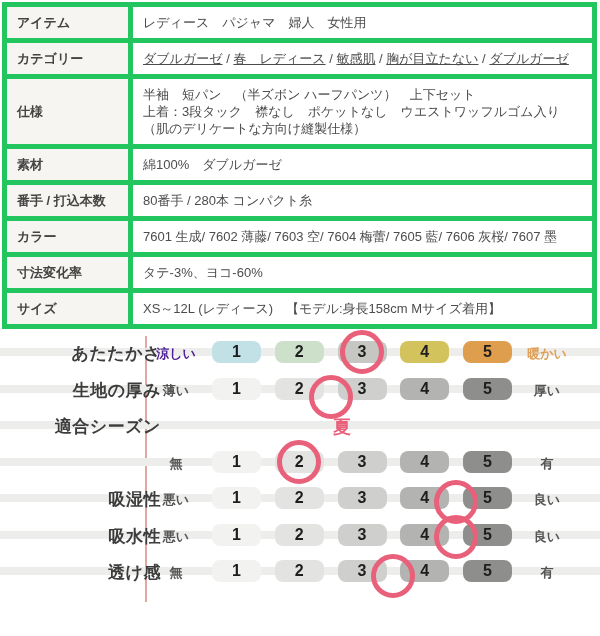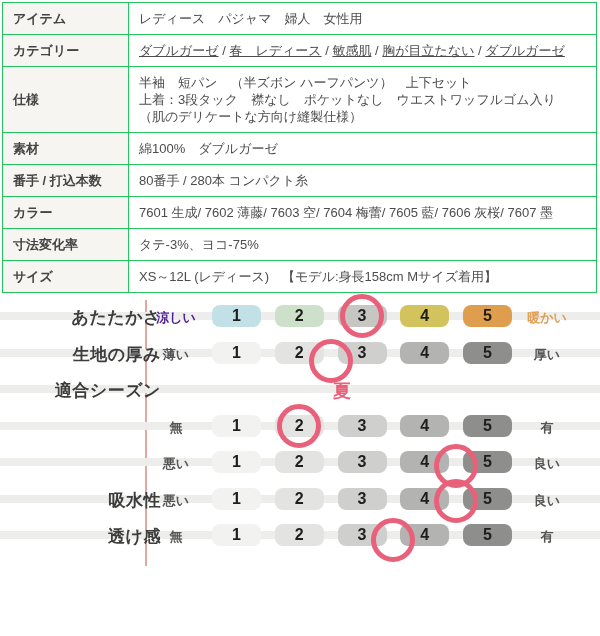--- a/index.html
+++ b/index.html
@@ -5,21 +5,21 @@
   html,body { margin:0; padding:0; background:#ffffff; }
   body {
     width:600px; height:636px; overflow:hidden;
     font-family:"Liberation Sans","DejaVu Sans",sans-serif;
     -webkit-font-smoothing:antialiased;
   }
 
   
   table.spec { border-collapse:collapse; margin:2px 2px 0 2px; width:595px; table-layout:fixed; }
   table.spec th, table.spec td {
-    border:1px solid #22c55e; font-size:13px; line-height:17px;
+    border:5px solid #22c55e; font-size:13px; line-height:17px;
     color:#4c4c4c; padding:7px 10px; text-align:left; vertical-align:middle;
     overflow:hidden;
   }
   table.spec th { background:#f6f5f1; font-weight:bold; color:#444; }
   table.spec td { background:#ffffff; }
   .cat-link { color:#4c4c4c; text-decoration:underline; cursor:pointer; }
   .spec-line { display:block; }
 
   
   .ratings { position:relative; width:600px; height:268px; margin-top:5px; }
@@ -79,21 +79,21 @@
     <tr>
       <th>番手 / 打込本数</th>
       <td>80番手 / 280本 コンパクト糸</td>
     </tr>
     <tr>
       <th>カラー</th>
       <td>7601 生成/ 7602 薄藤/ 7603 空/ 7604 梅蕾/ 7605 藍/ 7606 灰桜/ 7607 墨</td>
     </tr>
     <tr>
       <th>寸法変化率</th>
-      <td>タテ-3%、ヨコ-75%</td>
+      <td>タテ-3%、ヨコ-60%</td>
     </tr>
     <tr>
       <th>サイズ</th>
       <td>XS～12L (レディース)　【モデル:身長158cm Mサイズ着用】</td>
     </tr>
   </tbody>
 </table>
 
 <div class="ratings">
   <div class="vline" style="background: rgb(227, 167, 159);"></div>
@@ -143,20 +143,21 @@
       <div class="chip" style="background: rgb(207, 207, 205);">3</div>
       <div class="chip" style="background: rgb(179, 179, 177);">4</div>
       <div class="chip" style="background: rgb(142, 142, 140);">5</div>
     </div>
     <div class="end right">有</div>
     <div class="circle" style="left: 277.25px; top: -3.75px; border-color: rgb(232, 96, 122);"></div>
   </div>
 
   <div class="r-row">
     <div class="track" style="background: rgb(237, 237, 235);"></div>
+    <div class="r-label">吸湿性</div>
     <div class="end left">悪い</div>
     <div class="chips">
       <div class="chip" style="background: rgb(242, 242, 240);">1</div>
       <div class="chip" style="background: rgb(227, 227, 225);">2</div>
       <div class="chip" style="background: rgb(207, 207, 205);">3</div>
       <div class="chip" style="background: rgb(179, 179, 177);">4</div>
       <div class="chip" style="background: rgb(142, 142, 140);">5</div>
     </div>
     <div class="end right">良い</div>
     <div class="circle" style="left: 434.125px; top: 0.25px; border-color: rgb(232, 96, 122);"></div>

